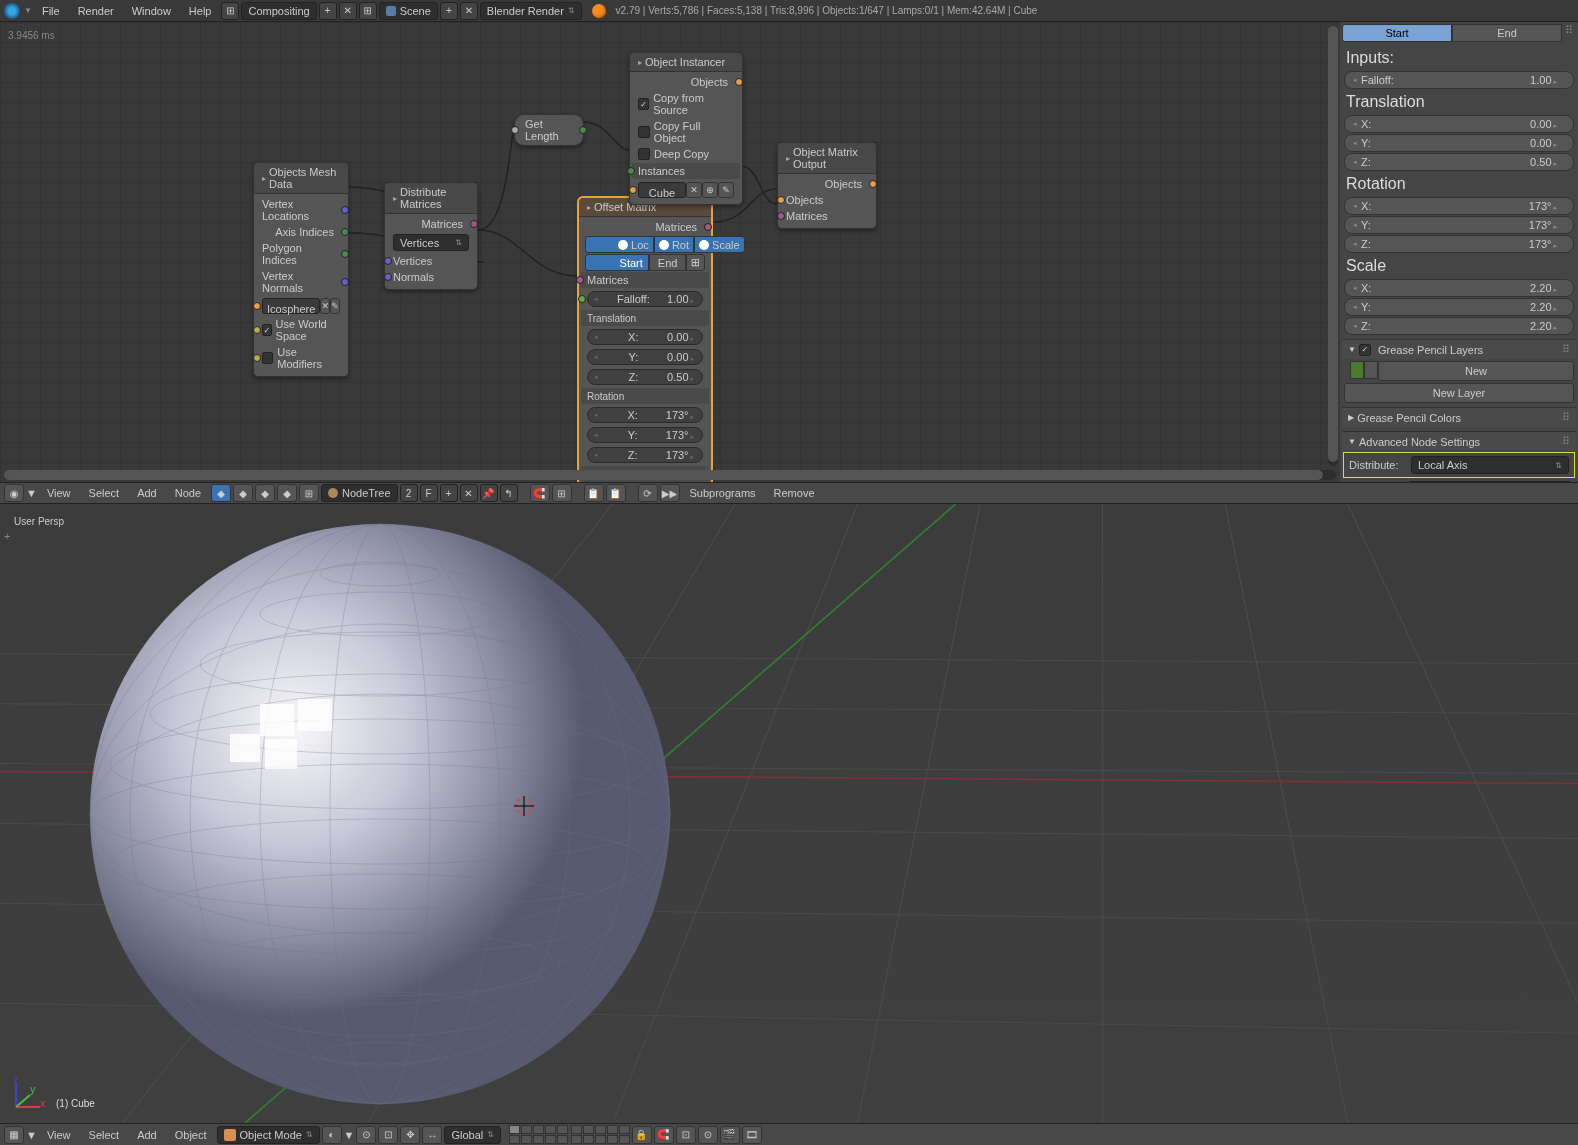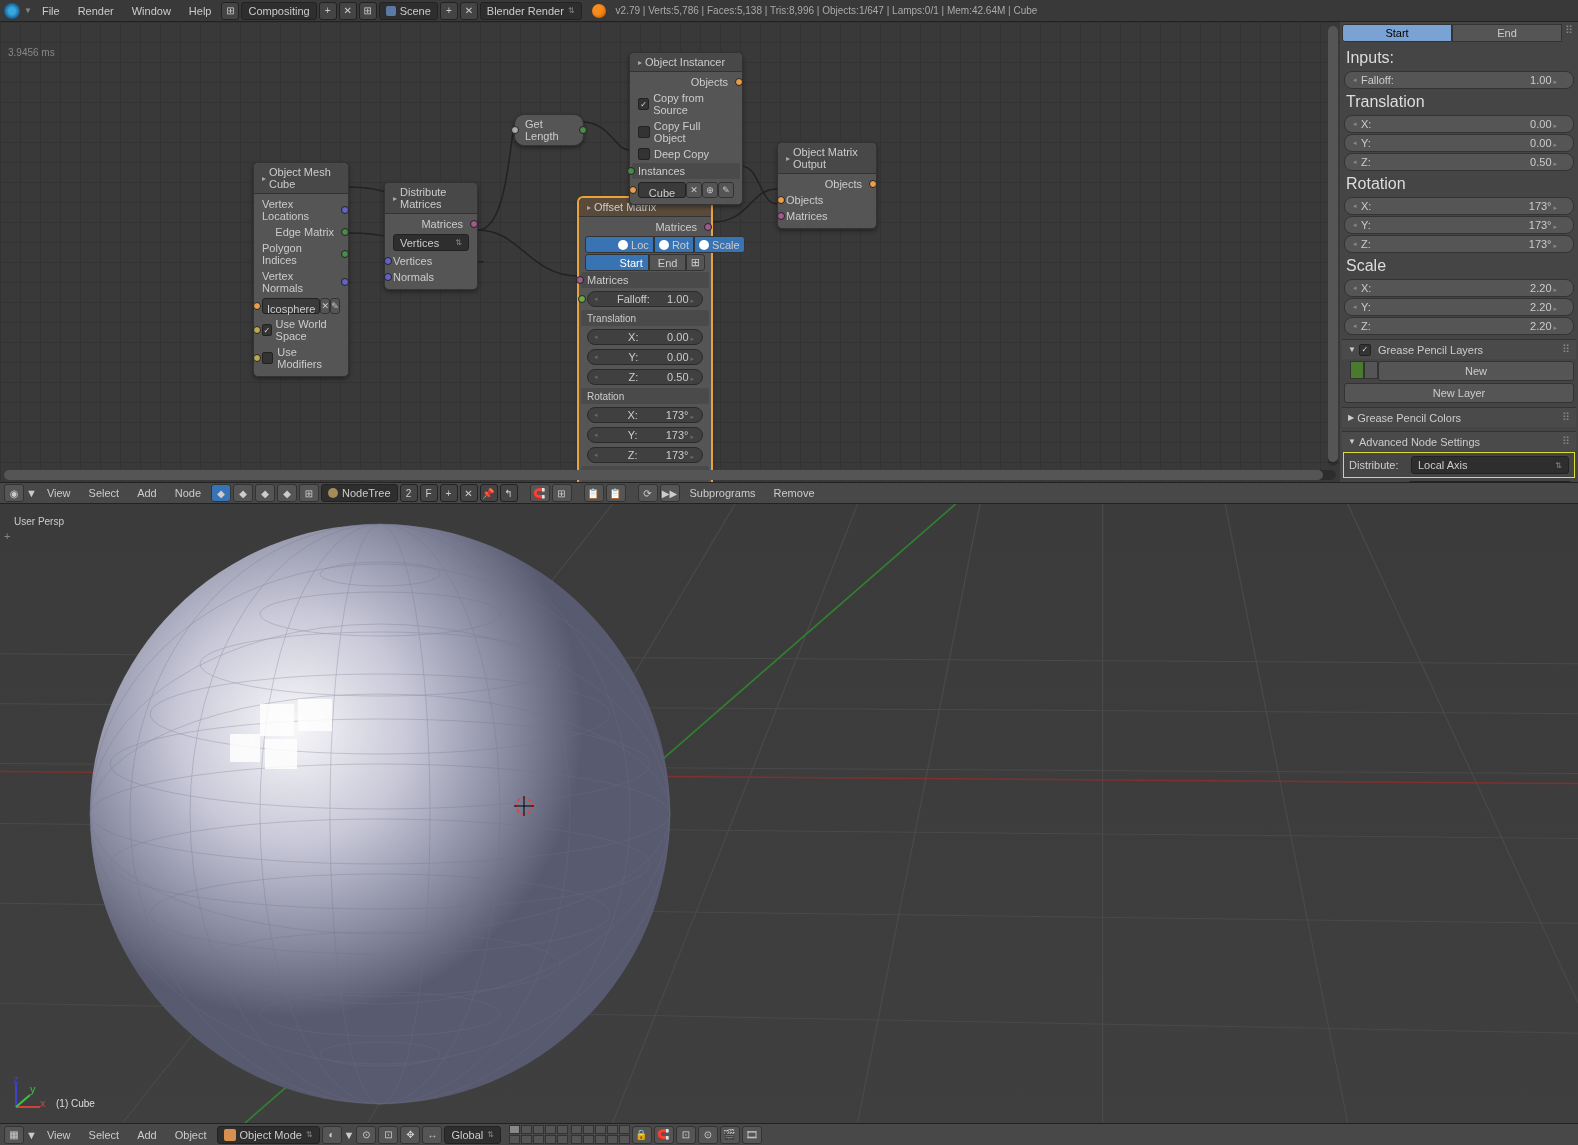--- a/index.html
+++ b/index.html
@@ -9,21 +9,21 @@
 .topbar .caret { color:#888; font-size:8px; margin-left:-2px;}
 .menu-item { padding:2px 8px; cursor:default; }
 .hdr-field { background:#2e2e2e; border:1px solid #222; border-radius:3px; padding:1px 6px; height:18px; display:flex; align-items:center; gap:4px;}
 .hdr-btn { background:#444; border:1px solid #222; border-radius:3px; width:18px; height:18px; display:flex; align-items:center; justify-content:center; font-size:10px;}
 .stats { margin-left:8px; color:#aaa; font-size:10px; white-space:nowrap;}
 .blender-icon { width:14px; height:14px; background:radial-gradient(circle at 40% 40%,#f78b1e 40%,#d66a00 70%); border-radius:50%; display:inline-block;}
 
 .node-area { position:absolute; top:22px; left:0; right:238px; height:460px; background:#393939;
  background-image:linear-gradient(#333 1px,transparent 1px),linear-gradient(90deg,#333 1px,transparent 1px);
  background-size:20px 20px; overflow:hidden;}
-.timing { position:absolute; top:25px; left:8px; color:#888; font-size:10px;}
+.timing { position:absolute; top:8px; left:8px; color:#888; font-size:10px;}
 
 .node { position:absolute; background:#555; border:1px solid #333; border-radius:5px; box-shadow:0 2px 4px rgba(0,0,0,.4); }
 .node.sel { border:1px solid #e8a33d; box-shadow:0 0 0 1px #e8a33d,0 2px 4px rgba(0,0,0,.4);}
 .node-hdr { background:#484848; border-radius:5px 5px 0 0; padding:3px 8px; font-size:10px; border-bottom:1px solid #333; display:flex; align-items:center; gap:3px;}
 .node-hdr .collapse { color:#aaa; font-size:8px;}
 .node-body { padding:2px 4px 4px;}
 .nrow { display:flex; align-items:center; padding:2px 4px; position:relative; font-size:10px; min-height:16px;}
 .nrow.right { justify-content:flex-end; padding-right:10px;}
 .nrow.sec { background:#4a4a4a; margin:1px -2px; padding:2px 6px; border-radius:2px;}
 .socket { width:8px; height:8px; border-radius:50%; position:absolute; border:1px solid #222;}
@@ -131,29 +131,29 @@
   <path d="M478,208 C510,208 510,100 516,100"></path>
   <path d="M478,208 C520,208 530,254 578,254"></path>
   <path d="M582,100 C610,100 615,128 629,128"></path>
   <path d="M712,200 C750,200 750,167 777,167"></path>
   <path d="M741,144 C760,144 760,182 777,182"></path>
  </svg>
 
  <div class="node" style="left:253px;top:140px;width:96px">
   <div class="node-hdr">
         <span class="collapse">▸</span>
-        <span>Object Mesh Cube</span>
+        <span>Objects Mesh Data</span>
       </div>
   <div class="node-body">
    <div class="nrow right">
           <span>Vertex Locations</span>
           <span class="socket sock-r sock-vec"></span>
         </div>
    <div class="nrow right">
-          <span>Edge Matrix</span>
+          <span>Axis Indices</span>
           <span class="socket sock-r sock-int"></span>
         </div>
    <div class="nrow right">
           <span>Polygon Indices</span>
           <span class="socket sock-r sock-int"></span>
         </div>
    <div class="nrow right">
           <span>Vertex Normals</span>
           <span class="socket sock-r sock-vec"></span>
         </div>

